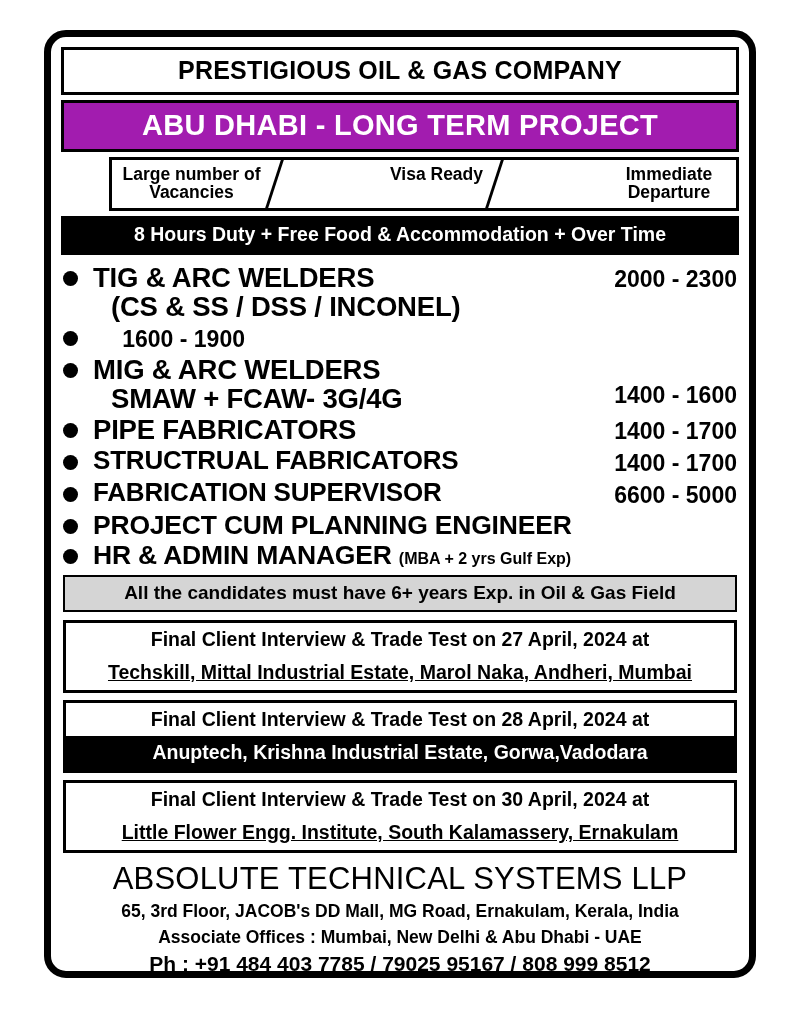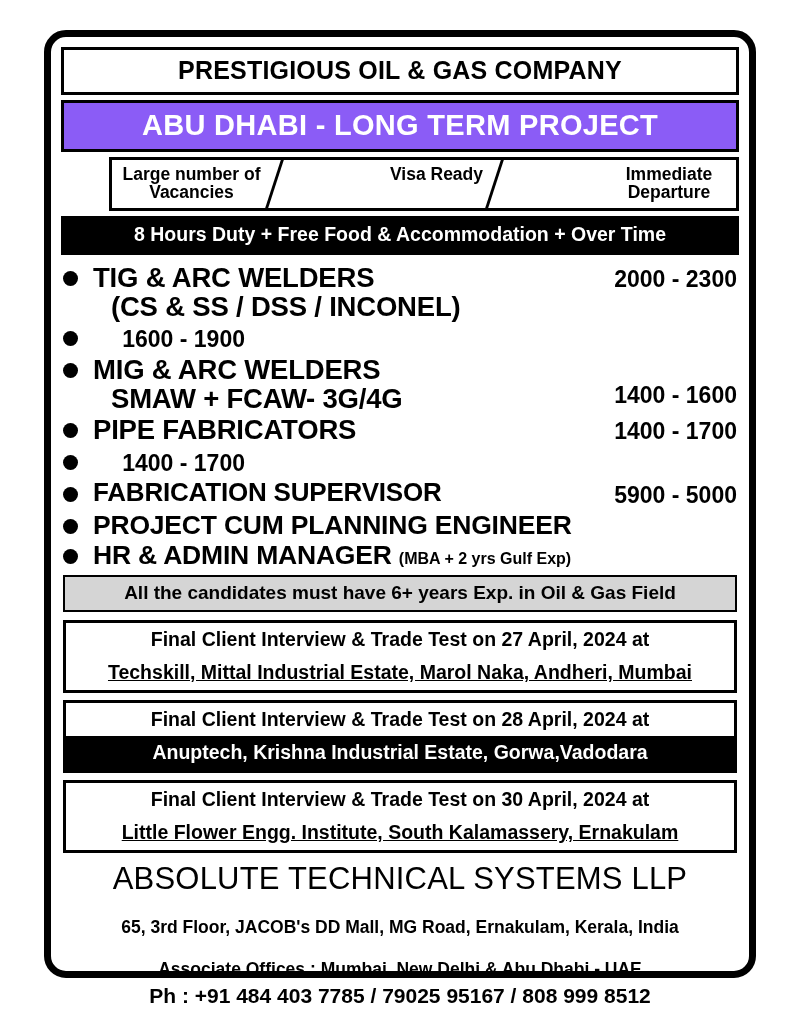--- a/index.html
+++ b/index.html
@@ -38,21 +38,21 @@
     font-weight: bold;
     line-height: 1;
   }
   .title-strip {
     font-size: 25px;
     letter-spacing: 0.2px;
     padding: 8px 4px 9px;
     margin-bottom: 5px;
   }
   .subtitle-strip {
-    background: #8b5cf6;
+    background: #a21caf;
     color: #fff;
     font-size: 29px;
     padding: 8px 4px 9px;
     margin-bottom: 5px;
     border: 3px solid #000;
     letter-spacing: 0.3px;
   }
   .tri-strip {
     display: flex;
     align-items: stretch;
@@ -177,21 +177,21 @@
     font-weight: normal;
     font-size: 31px;
     letter-spacing: 0.2px;
     margin-top: 8px;
   }
   .addr {
     text-align: center;
     font-weight: bold;
     font-size: 17.5px;
     line-height: 1.22;
-    margin-top: 20px;
+    margin-top: 4px;
   }
   .phone {
     text-align: center;
     font-weight: bold;
     font-size: 21px;
     margin-top: 4px;
   }
 </style>
 </head>
 <body>
@@ -241,29 +241,32 @@
       <div class="job-row">
         <div class="bullet-cell"><span class="bullet"></span></div>
         <div class="job-title">
           <span>PIPE FABRICATORS</span>
         </div>
         <div class="salary">1400 - 1700</div>
       </div>
 
       <div class="job-row compact">
         <div class="bullet-cell"><span class="bullet"></span></div>
+        <div class="job-title">
+          <span>STRUCTRUAL FABRICATORS</span>
+        </div>
         <div class="salary">1400 - 1700</div>
       </div>
 
       <div class="job-row compact">
         <div class="bullet-cell"><span class="bullet"></span></div>
         <div class="job-title">
           <span>FABRICATION SUPERVISOR</span>
         </div>
-        <div class="salary">5900 - 5000</div>
+        <div class="salary">6600 - 5000</div>
       </div>
 
       <div class="job-row wide">
         <div class="bullet-cell"><span class="bullet"></span></div>
         <div class="job-title">
           <span>PROJECT CUM PLANNING ENGINEER</span>
         </div>
       </div>
 
       <div class="job-row wide">

